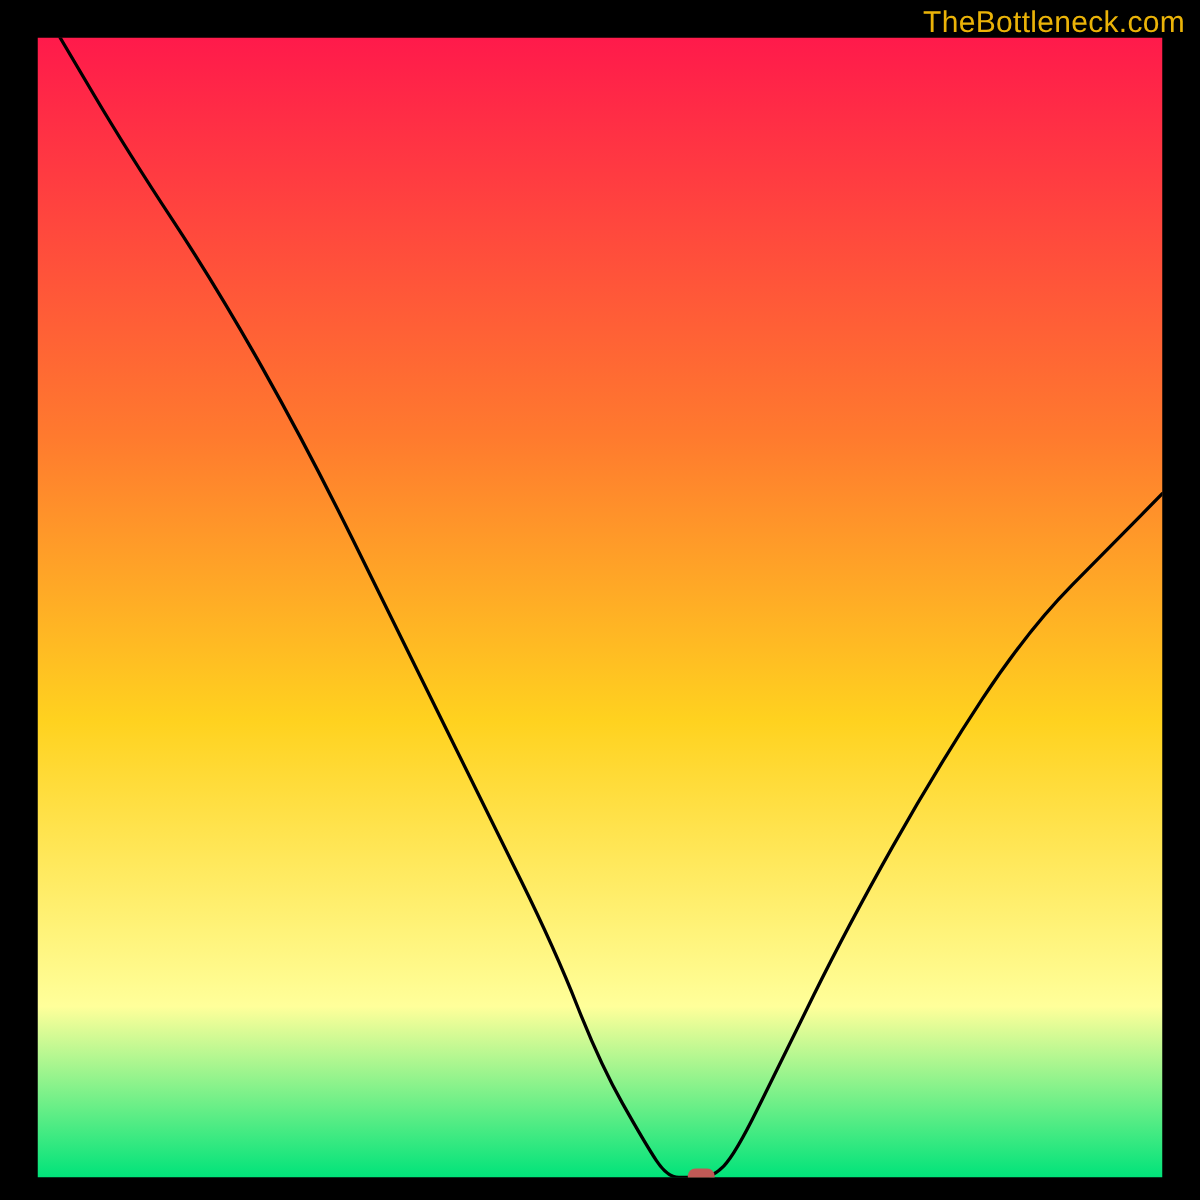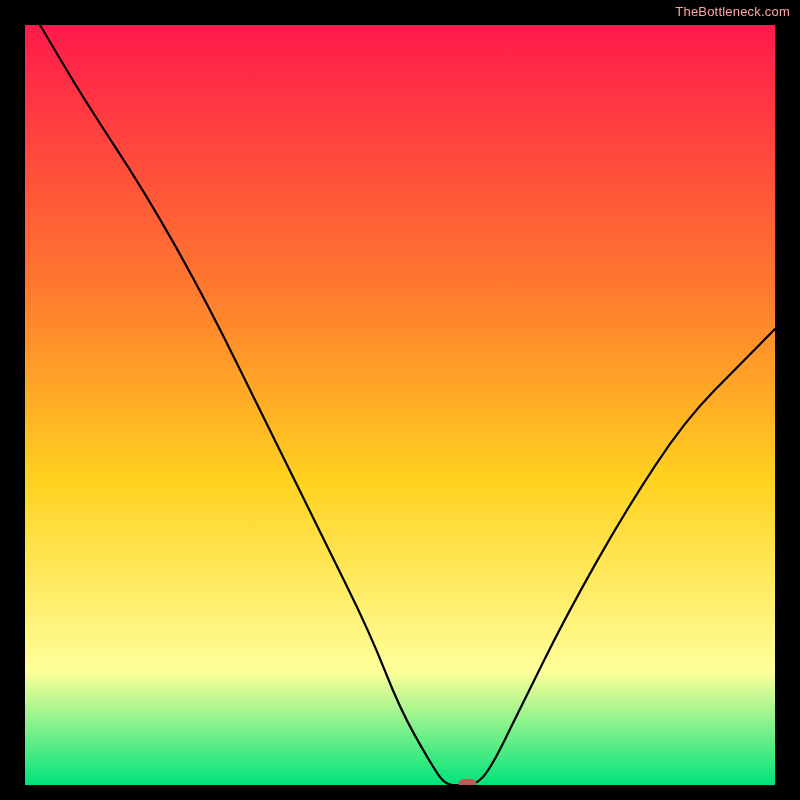--- a/index.html
+++ b/index.html
@@ -21,22 +21,22 @@
     position: absolute;
     left: 25px;
     top: 25px;
     width: 750px;
     height: 760px;
   }
   .watermark {
     position: absolute;
     top: 4px;
     right: 10px;
-    color: #fca5a5;
-    font-size: 13px;
+    color: #eab308;
+    font-size: 20px;
     font-weight: 500;
     letter-spacing: 0.2px;
     user-select: none;
   }
 </style>
 </head>
 <body>
 
 <div class="outer">
   <div class="watermark">TheBottleneck.com</div>

